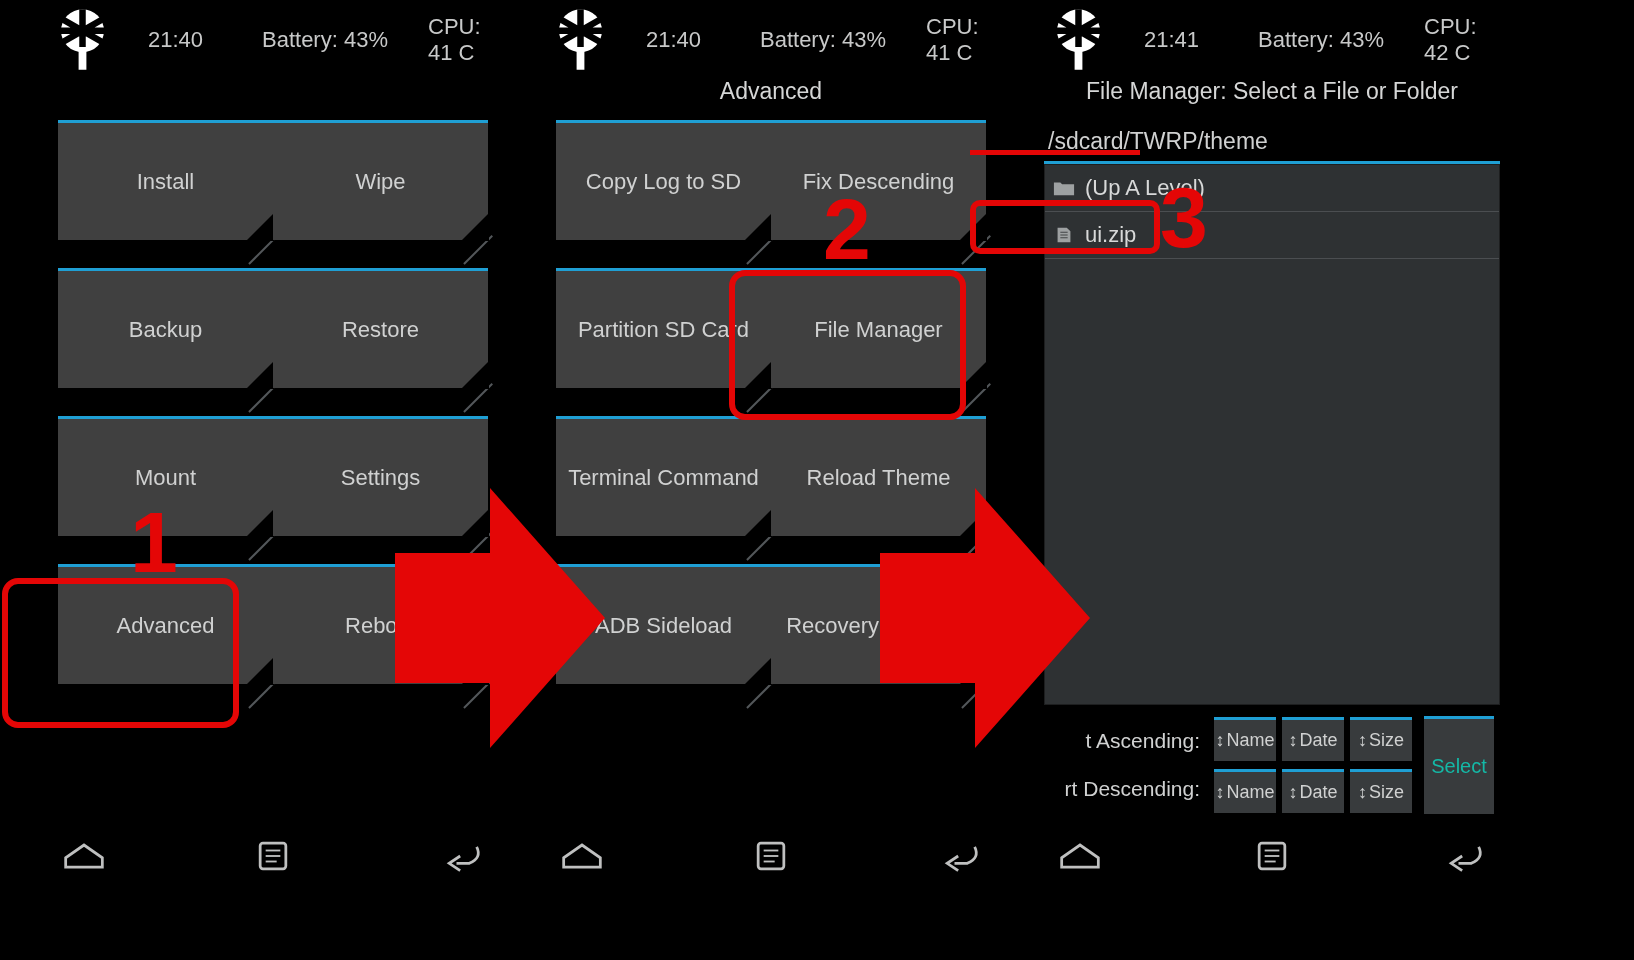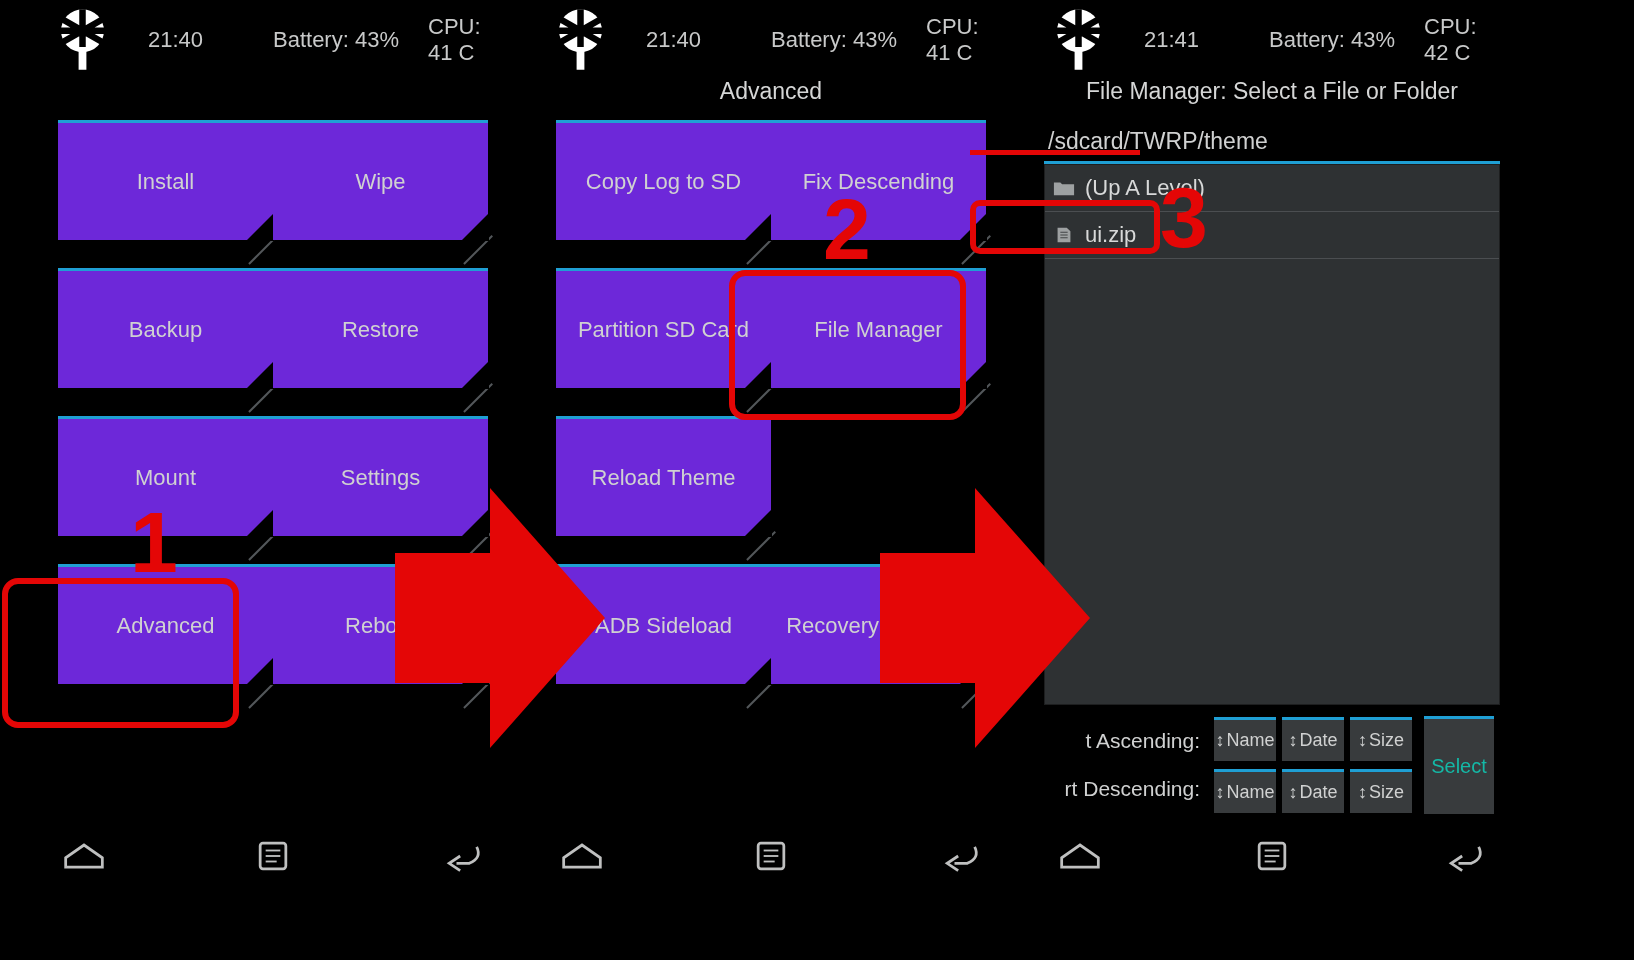--- a/index.html
+++ b/index.html
@@ -36,21 +36,21 @@
     font-size: 22px;
     position: relative;
   }
   .logo {
     width: 65px;
     height: 65px;
     margin-left: 2px;
     margin-right: 10px;
   }
   .status .st-time { position:absolute; left:100px; }
-  .status .st-batt { position:absolute; left:225px; }
+  .status .st-batt { position:absolute; left:214px; }
   .status .st-cpu  { position:absolute; left:380px; }
   
   .subtitle {
     text-align:center;
     font-size:23px;
     color:#d5d6d6;
     height:30px;
     line-height:22px;
   }
   
@@ -61,21 +61,21 @@
   .row {
     display:flex;
     justify-content:space-between;
     padding:0 10px;
     margin-bottom:28px;
   }
   .btn {
     position:relative;
     width:215px;
     height:120px;
-    background:#6d28d9;
+    background:#404040;
     color:#d0d1d1;
     font-size:22px;
     display:flex;
     align-items:center;
     justify-content:center;
     border-top:3px solid #1f9fd4;
     box-sizing:border-box;
     user-select:none;
     text-align:center;
   }
@@ -277,20 +277,21 @@
     <div class="grid">
       <div class="row">
         <div class="btn">Copy Log to SD</div>
         <div class="btn">Fix Descending</div>
       </div>
       <div class="row">
         <div class="btn">Partition SD Card</div>
         <div class="btn">File Manager</div>
       </div>
       <div class="row">
+        <div class="btn">Terminal Command</div>
         <div class="btn">Reload Theme</div>
       </div>
       <div class="row">
         <div class="btn">ADB Sideload</div>
         <div class="btn">Recovery (only SO</div>
       </div>
     </div>
     <div class="nav">
       <span>
         <svg viewBox="0 0 48 40">

